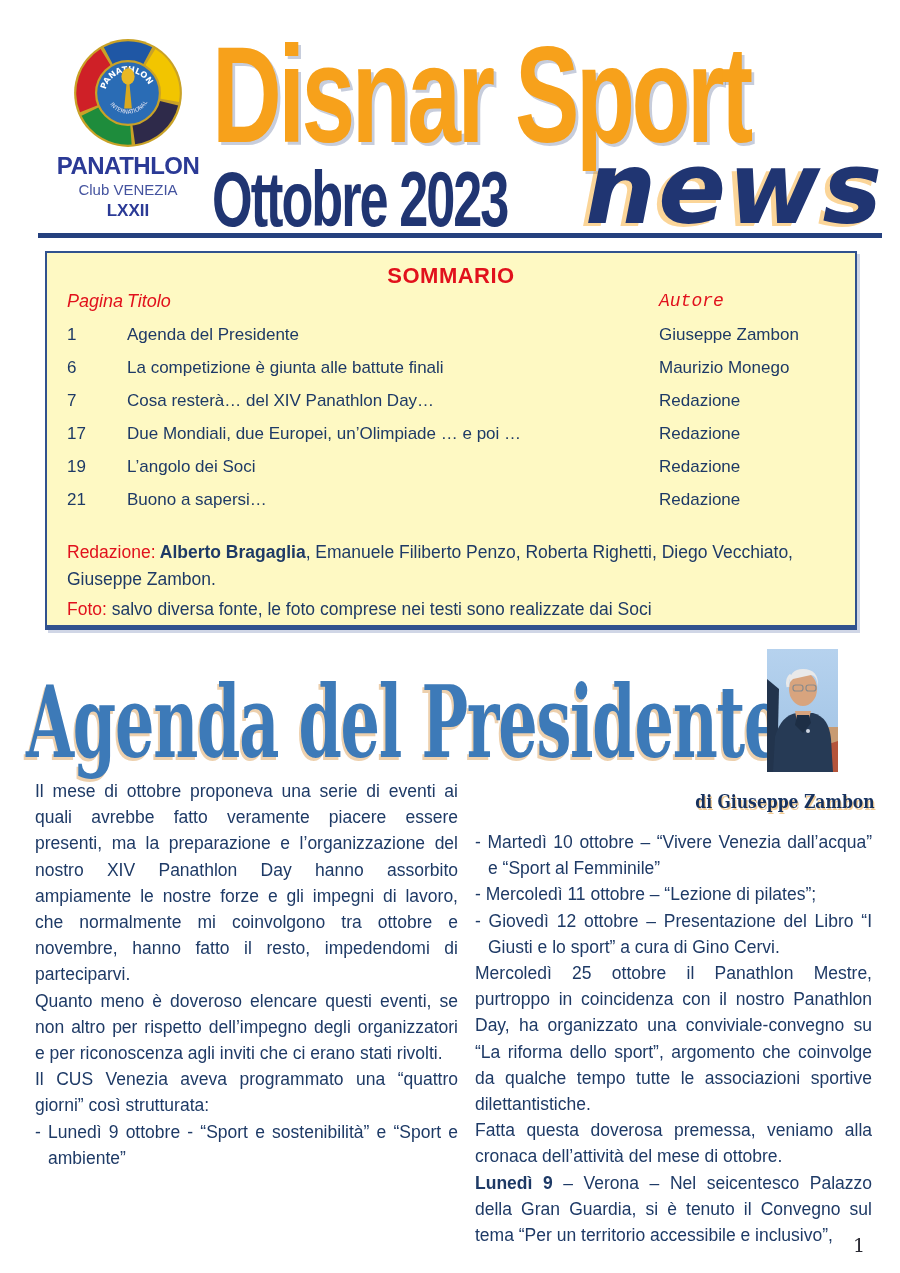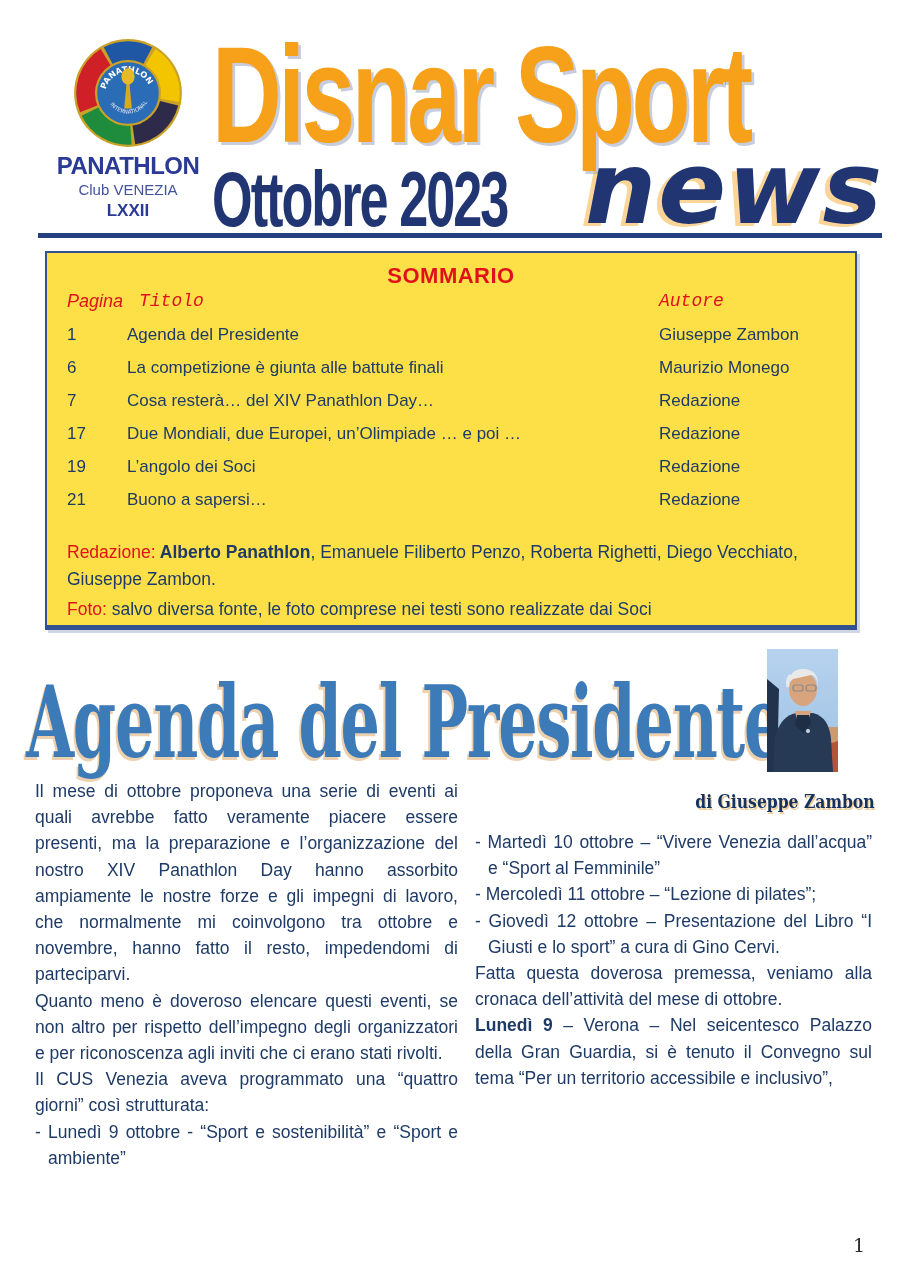--- a/index.html
+++ b/index.html
@@ -21,26 +21,26 @@
     font-weight:bold; color:#203572; letter-spacing:-3px; white-space:nowrap;
     transform:scaleX(0.67); transform-origin:left top; }
   .news-word { position:absolute; left:585px; top:150px; font-size:100px; line-height:0.78;
     font-family:"DejaVu Sans", sans-serif; font-weight:bold; font-style:italic;
     color:#203572; letter-spacing:2px; white-space:nowrap;
     text-shadow:-5px 3px 0 rgba(247,161,27,0.45); }
   .header-rule { position:absolute; left:38px; top:233px; width:844px; height:5px; background:#24407e; }
 
   
   .sommario-box { position:absolute; left:45px; top:251px; width:812px; height:379px;
-    background:#fde047; border:2px solid #31528e; border-bottom-width:5px;
+    background:#fef9c3; border:2px solid #31528e; border-bottom-width:5px;
     box-shadow:3px 3px 0 rgba(150,165,200,0.45); }
   .som-title { position:absolute; left:0; right:0; top:10px; text-align:center;
     color:#e1111c; font-weight:bold; font-size:22px; letter-spacing:0.5px; }
   .som-h { position:absolute; top:38px; color:#e1111c; font-style:italic; font-size:18px; }
-  .som-h.pagina { left:20px; } .som-h.titolo { left:92px;font-family:Liberation Mono, monospace; } .som-h.autore { left:612px;font-family:Liberation Mono, monospace; }
+  .som-h.pagina { left:20px; } .som-h.titolo { left:80px; } .som-h.autore { left:612px;font-family:Liberation Mono, monospace; }
   .som-rows { position:absolute; left:0; top:72px; right:0; }
   .som-row { position:relative; height:33px; font-size:17px; color:#1e3a66; }
   .som-row .rpage  { position:absolute; left:20px; }
   .som-row .rtitle { position:absolute; left:80px; }
   .som-row .rauthor{ position:absolute; left:612px; }
   .redazione-p { position:absolute; left:20px; top:286px; width:778px;
     font-size:17.5px; line-height:27px; color:#1e3a66; }
   .foto-p { position:absolute; left:20px; top:343px; width:778px;
     font-size:17.5px; line-height:27px; color:#1e3a66; }
   .red-label { color:#e1111c; }
@@ -139,21 +139,21 @@
       <span class="rtitle">L’angolo dei Soci</span>
       <span class="rauthor">Redazione</span>
     </div>
     <div class="som-row">
       <span class="rpage">21</span>
       <span class="rtitle">Buono a sapersi…</span>
       <span class="rauthor">Redazione</span>
     </div>
   </div>
 
-  <p class="redazione-p"><span class="red-label">Redazione:</span><span class="bold-navy"> Alberto Panathlon</span><span>, Emanuele Filiberto Penzo, Roberta Righetti, Diego Vecchiato, Giuseppe Zambon.</span></p>
+  <p class="redazione-p"><span class="red-label">Redazione:</span><span class="bold-navy"> Alberto Bragaglia</span><span>, Emanuele Filiberto Penzo, Roberta Righetti, Diego Vecchiato, Giuseppe Zambon.</span></p>
 
   <p class="foto-p"><span class="red-label">Foto:</span><span> salvo diversa fonte, le foto comprese nei testi sono realizzate dai Soci</span></p>
 </div>
 
 <h2 class="article-title">Agenda del Presidente</h2>
 
 <svg class="photo" viewBox="0 0 71 123" preserveAspectRatio="none">
   <defs>
     <linearGradient id="sky" x1="0" y1="0" x2="0" y2="1">
       <stop offset="0" stop-color="#b6d2ee"></stop>
@@ -181,17 +181,18 @@
   <p>Il mese di ottobre proponeva una serie di eventi ai quali avrebbe fatto veramente piacere essere presenti, ma la preparazione e l’organizzazione del nostro XIV Panathlon Day hanno assorbito ampiamente le nostre forze e gli impegni di lavoro, che normalmente mi coinvolgono tra ottobre e novembre, hanno fatto il resto, impedendomi di parteciparvi.</p>
   <p>Quanto meno è doveroso elencare questi eventi, se non altro per rispetto dell’impegno degli organizzatori e per riconoscenza agli inviti che ci erano stati rivolti.</p>
   <p>Il CUS Venezia aveva programmato una “quattro giorni” così strutturata:</p>
   <p class="hang">- Lunedì 9 ottobre - “Sport e sostenibilità” e “Sport e ambiente”</p>
 </div>
 
 <div class="col col-right">
   <p class="hang">- Martedì 10 ottobre – “Vivere Venezia dall’acqua” e “Sport al Femminile”</p>
   <p class="hang">- Mercoledì 11 ottobre – “Lezione di pilates”;</p>
   <p class="hang">- Giovedì 12 ottobre – Presentazione del Libro “I Giusti e lo sport” a cura di Gino Cervi.</p>
+  <p>Mercoledì 25 ottobre il Panathlon Mestre, purtroppo in coincidenza con il nostro Panathlon Day, ha organizzato una conviviale-convegno su “La riforma dello sport”, argomento che coinvolge da qualche tempo tutte le associazioni sportive dilettantistiche.</p>
   <p>Fatta questa doverosa premessa, veniamo alla cronaca dell’attività del mese di ottobre.</p>
   <p><b class="bold-navy">Lunedì 9</b><span> – Verona – Nel seicentesco Palazzo della Gran Guardia, si è tenuto il Convegno sul tema “Per un territorio accessibile e inclusivo”,</span></p>
 </div>
 
 <div class="page-number">1</div>
 
 </body></html>

